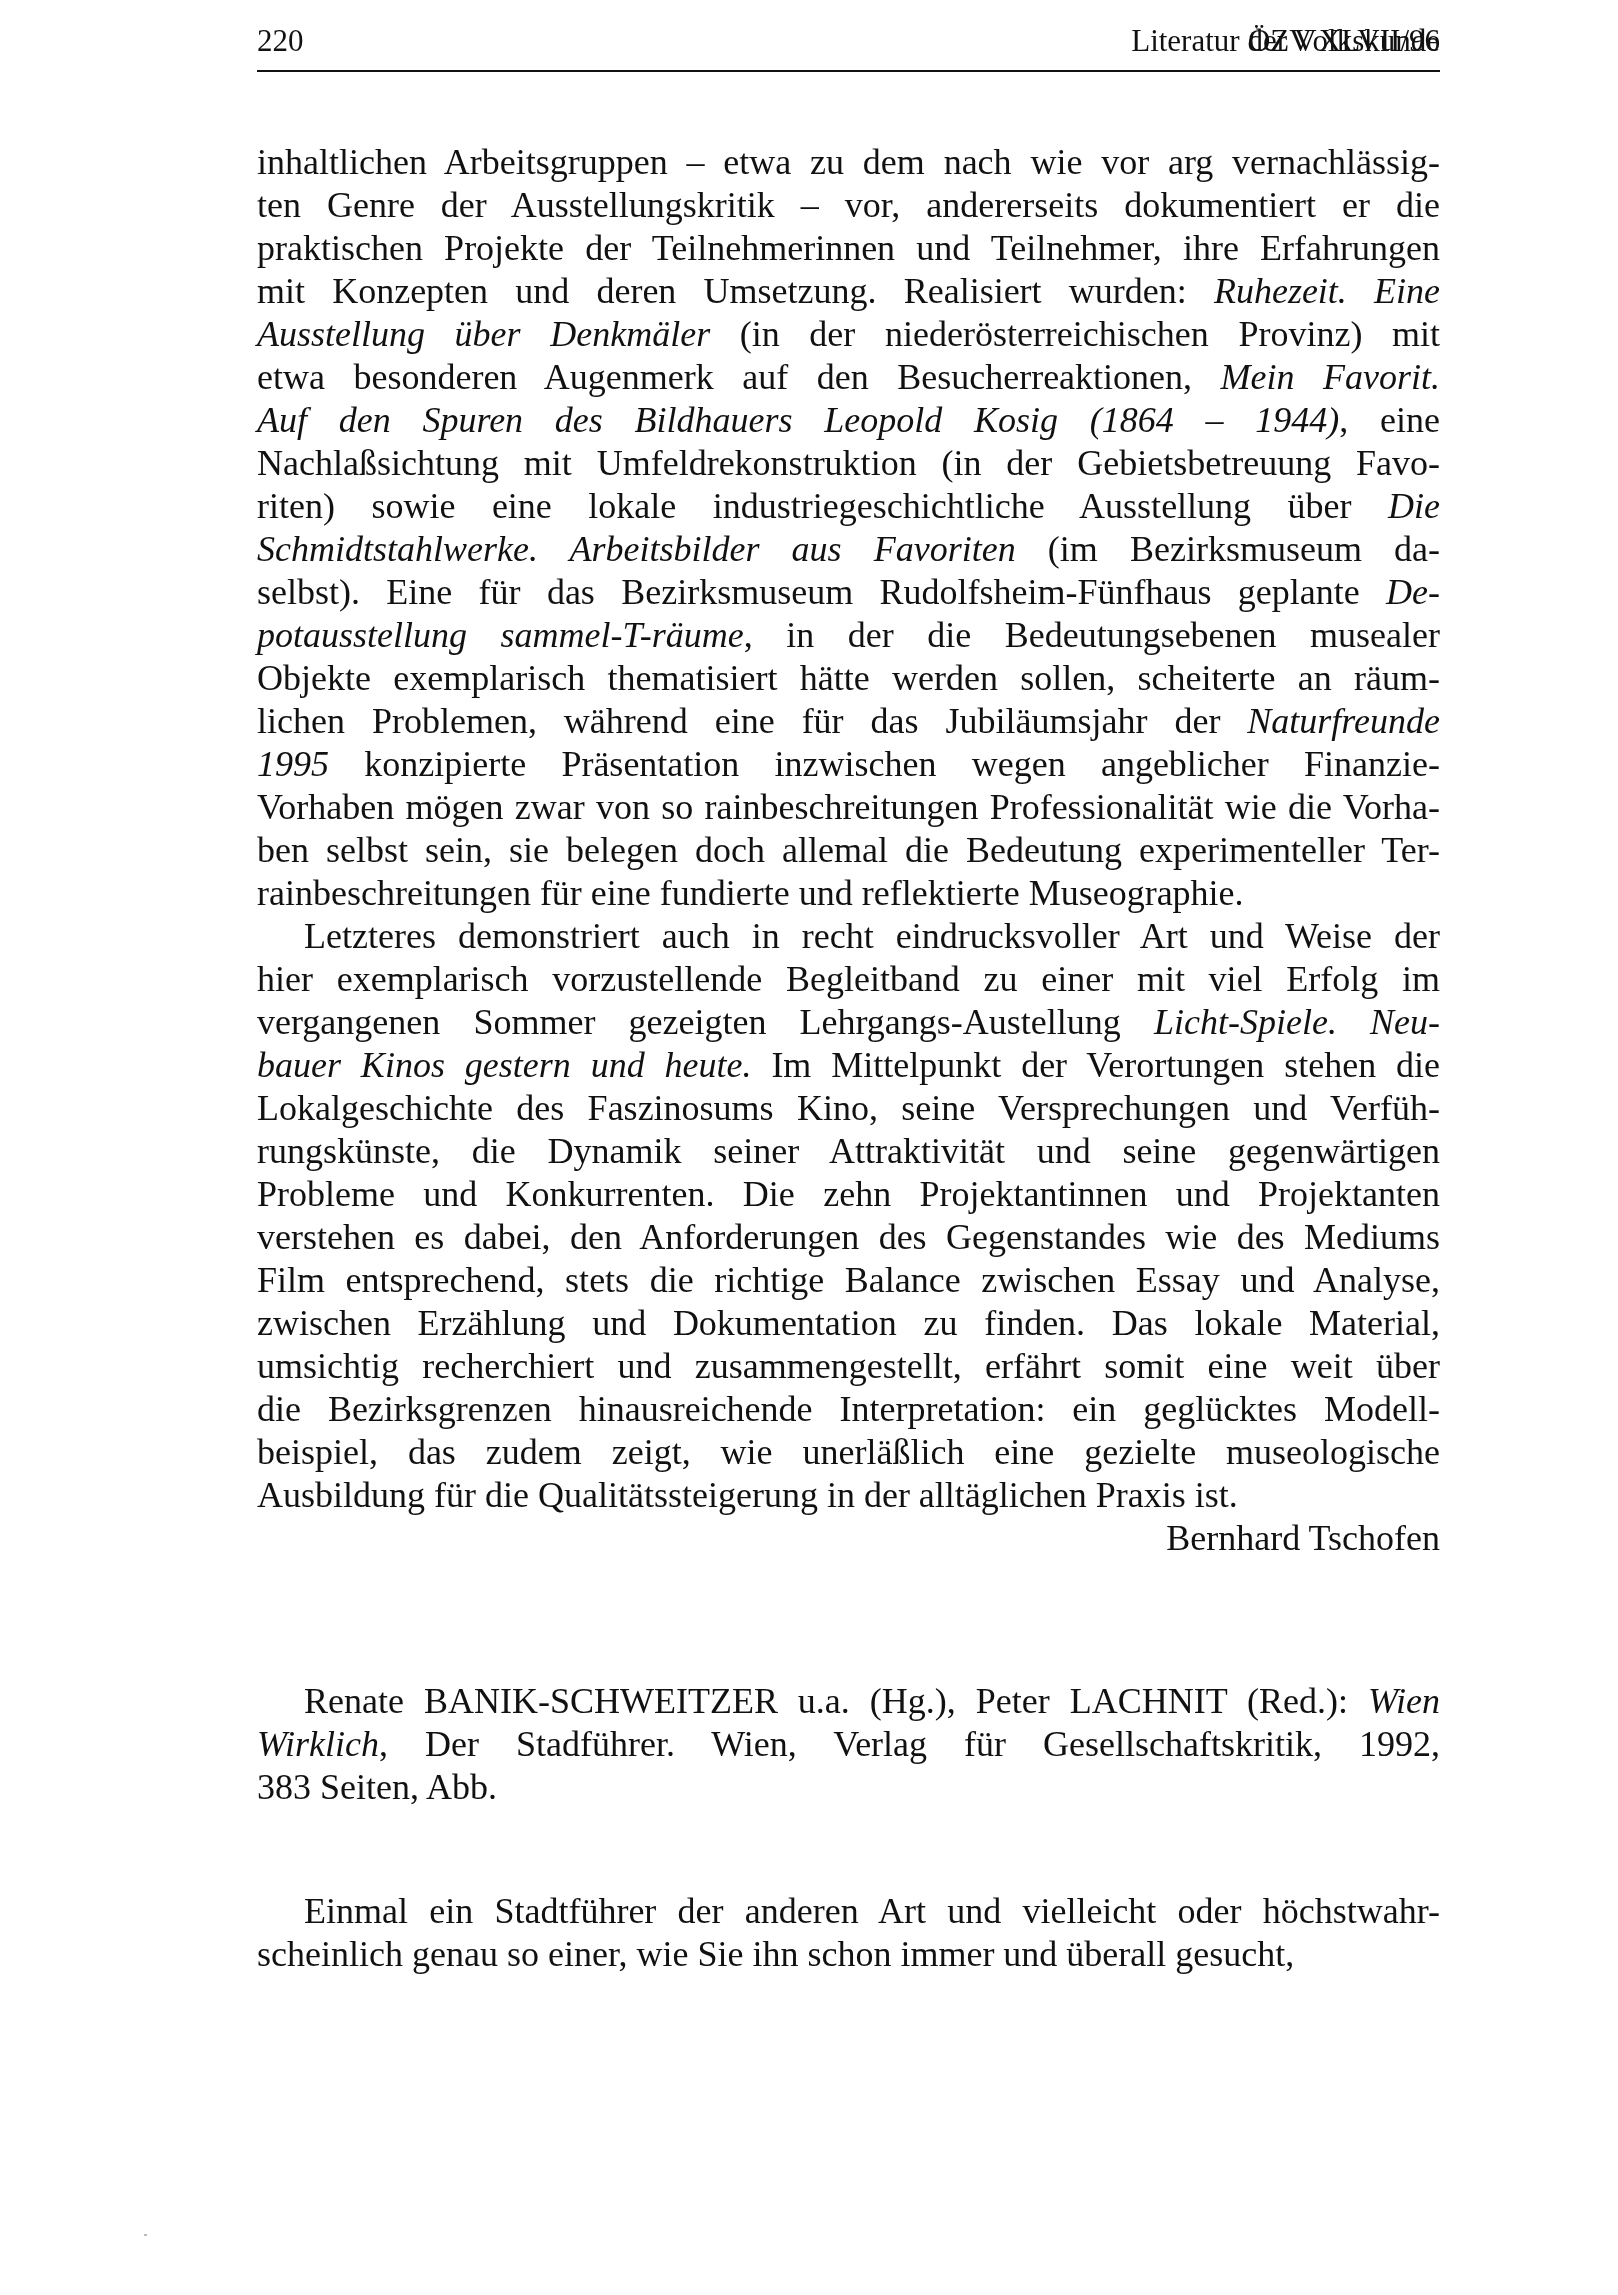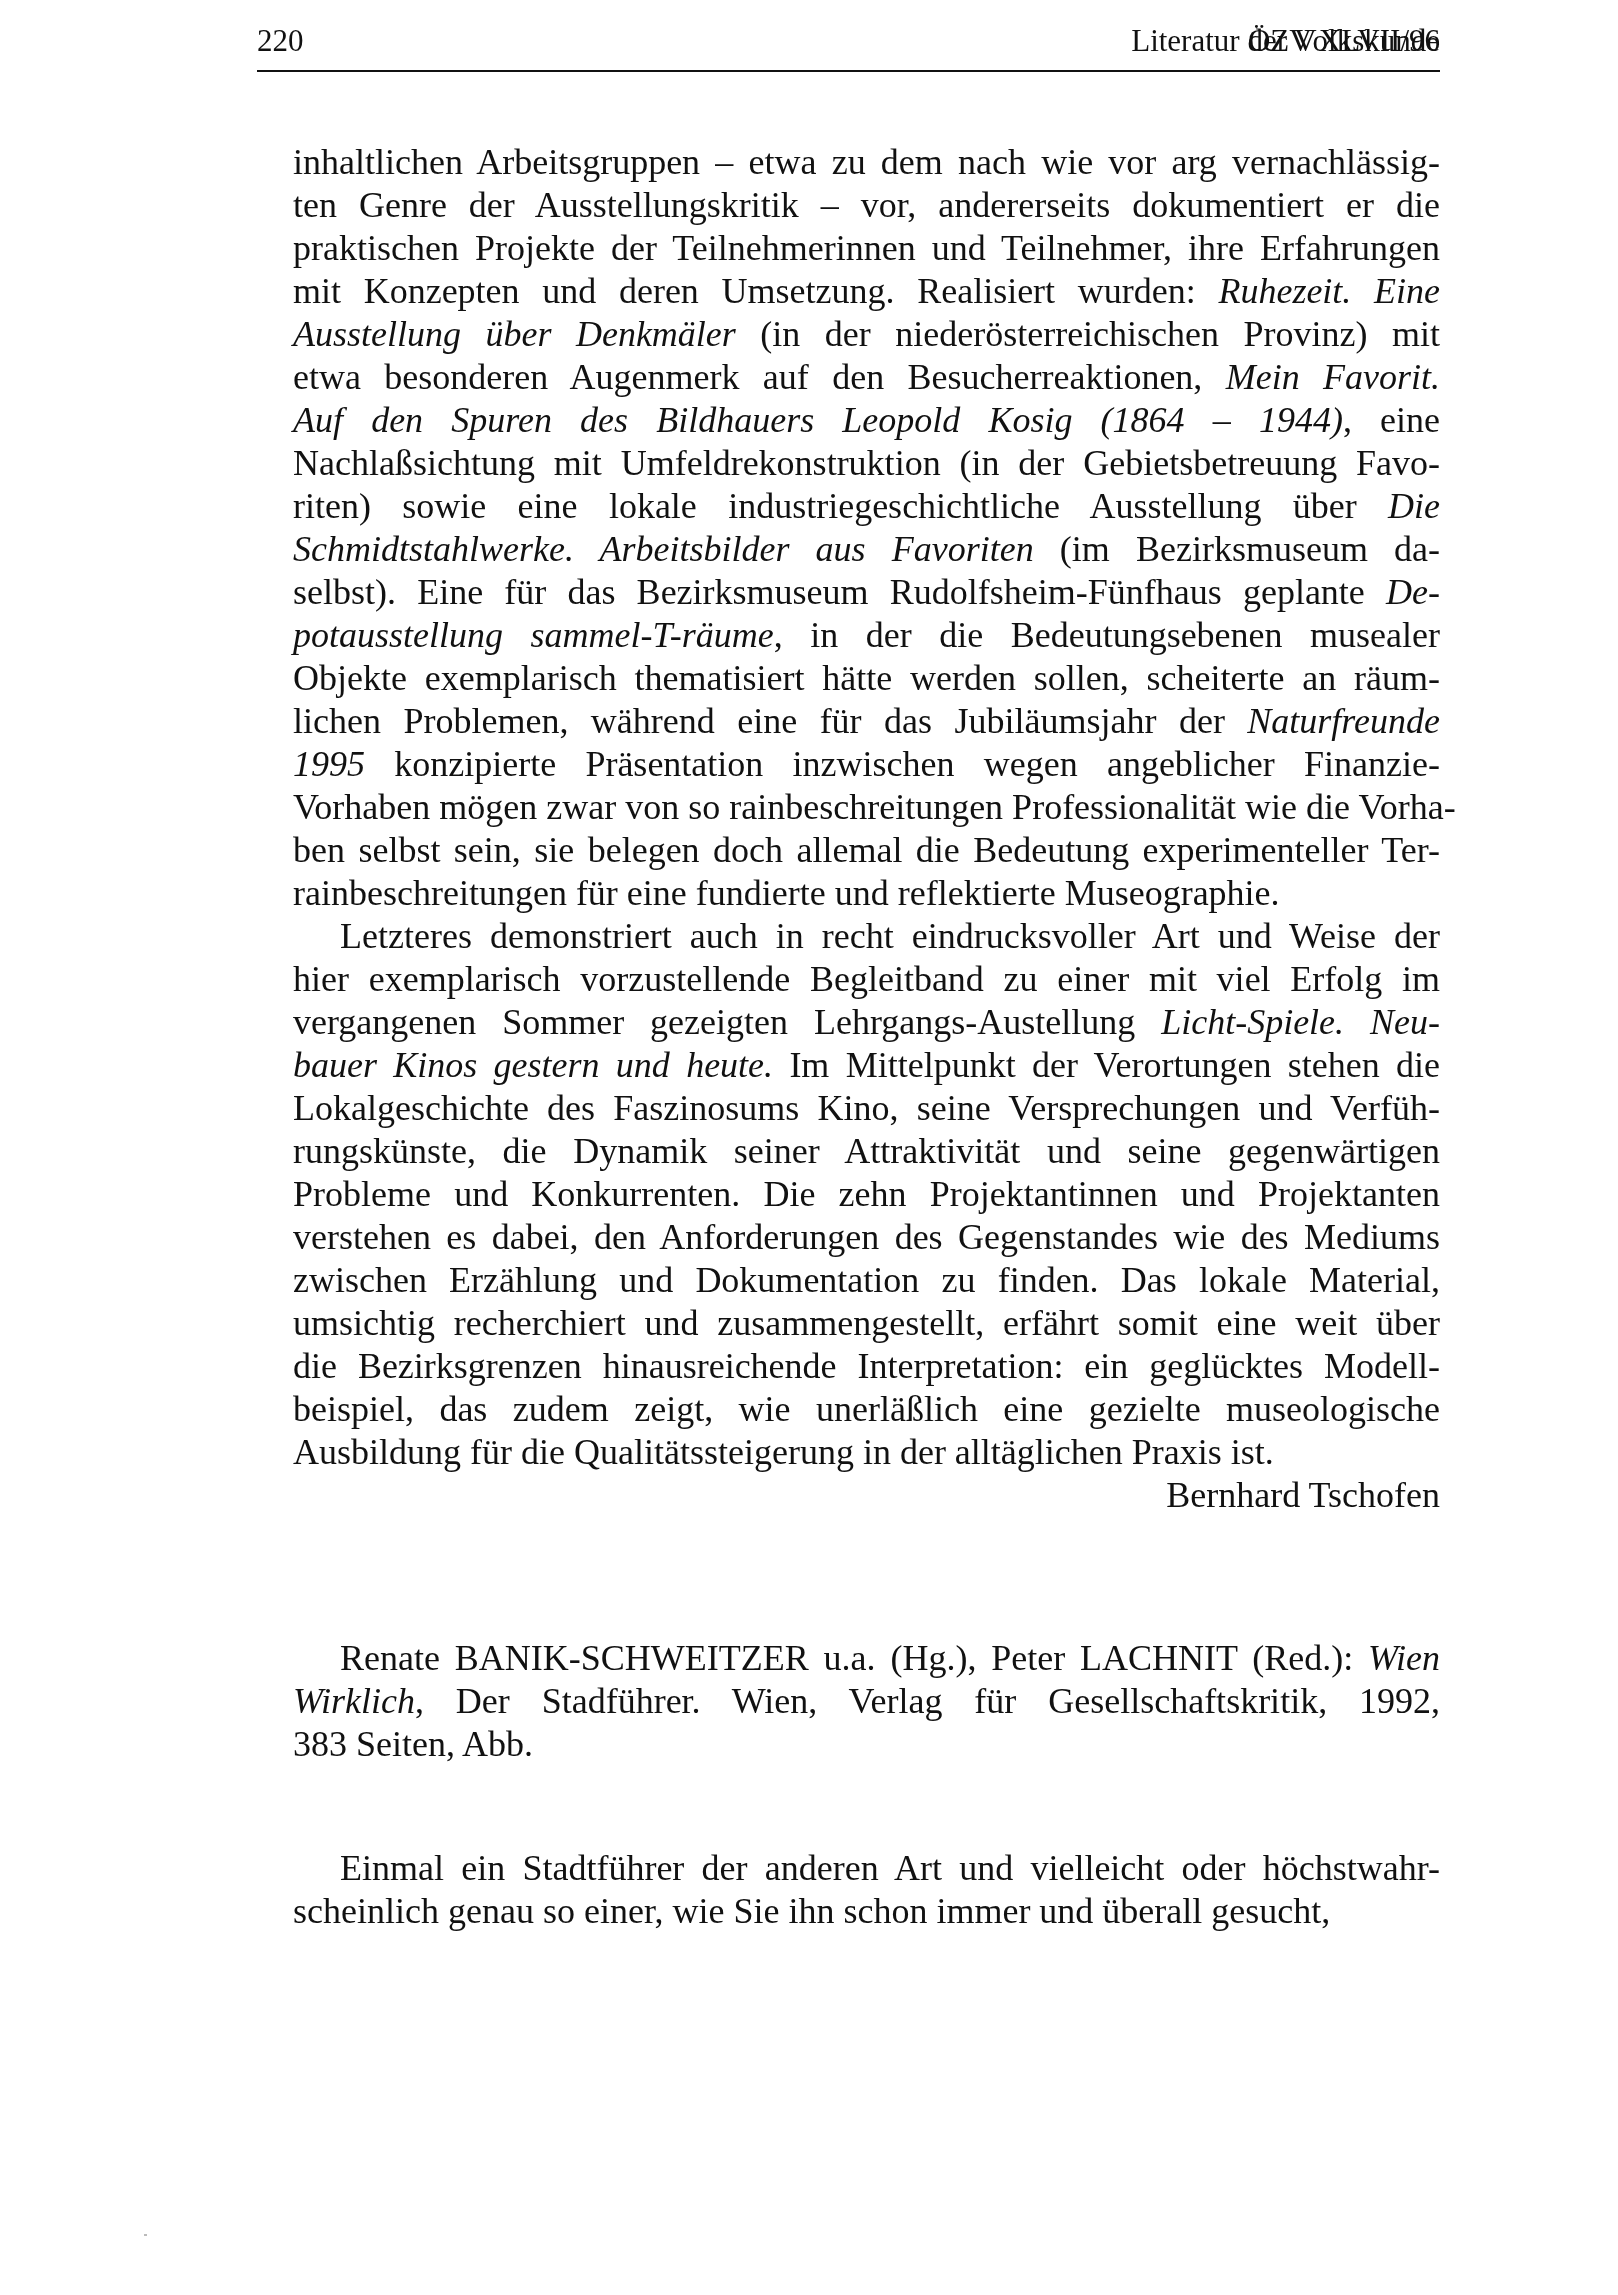--- a/index.html
+++ b/index.html
@@ -8,21 +8,21 @@
   .page { position:absolute; left:257px; top:0; width:1183px; }
   .header { position:absolute; top:24px; left:0; width:1183px; height:34px;
             font-size:31px; line-height:34px; }
   .header .num { position:absolute; left:0; top:0; }
   .header .title { position:absolute; left:0; width:1183px; text-align:right; top:0; }
   .header .vol { position:absolute; right:0; top:0;text-align:right; }
   .rule { position:absolute; top:70px; left:0; width:1183px; height:2.4px; background:#111; }
   .body { position:absolute; top:141px; left:0; width:1183px;
           font-size:36px; line-height:43px; }
   .line { display:block; height:43px; white-space:nowrap; text-align:justify;
-          text-align-last:justify;margin-left:36px; }
+          text-align-last:justify; }
   .line.last { text-align-last:left; }
   .line.indent { padding-left:47px; }
   .line.right { text-align:center; text-align-last:right; }
   i { font-style:italic; }
   .gap1 { height:120px; }
   .gap2 { height:81px; }
   .speck { position:absolute; left:144px; top:2234px; width:3.2px; height:2.4px; background:#bbb; }
 </style>
 </head>
 <body>
@@ -58,20 +58,21 @@
       </div>
     <div>
         <span class="line indent"><span>Letzteres demonstriert auch in recht eindrucksvoller Art und Weise der</span></span>
         <span class="line"><span>hier exemplarisch vorzustellende Begleitband zu einer mit viel Erfolg im</span></span>
         <span class="line"><span>vergangenen Sommer gezeigten Lehrgangs-Austellung </span><i>Licht-Spiele. Neu-</i></span>
         <span class="line"><i>bauer Kinos gestern und heute.</i><span> Im Mittelpunkt der Verortungen stehen die</span></span>
         <span class="line"><span>Lokalgeschichte des Faszinosums Kino, seine Versprechungen und Verfüh-</span></span>
         <span class="line"><span>rungskünste, die Dynamik seiner Attraktivität und seine gegenwärtigen</span></span>
         <span class="line"><span>Probleme und Konkurrenten. Die zehn Projektantinnen und Projektanten</span></span>
         <span class="line"><span>verstehen es dabei, den Anforderungen des Gegenstandes wie des Mediums</span></span>
+        <span class="line"><span>Film entsprechend, stets die richtige Balance zwischen Essay und Analyse,</span></span>
         <span class="line"><span>zwischen Erzählung und Dokumentation zu finden. Das lokale Material,</span></span>
         <span class="line"><span>umsichtig recherchiert und zusammengestellt, erfährt somit eine weit über</span></span>
         <span class="line"><span>die Bezirksgrenzen hinausreichende Interpretation: ein geglücktes Modell-</span></span>
         <span class="line"><span>beispiel, das zudem zeigt, wie unerläßlich eine gezielte museologische</span></span>
         <span class="line last"><span>Ausbildung für die Qualitätssteigerung in der alltäglichen Praxis ist.</span></span>
       </div>
     <span class="line right">Bernhard Tschofen</span>
     <div class="gap1"></div>
     <div>
         <span class="line indent"><span>Renate BANIK-SCHWEITZER u.a. (Hg.), Peter LACHNIT (Red.): </span><i>Wien</i></span>

